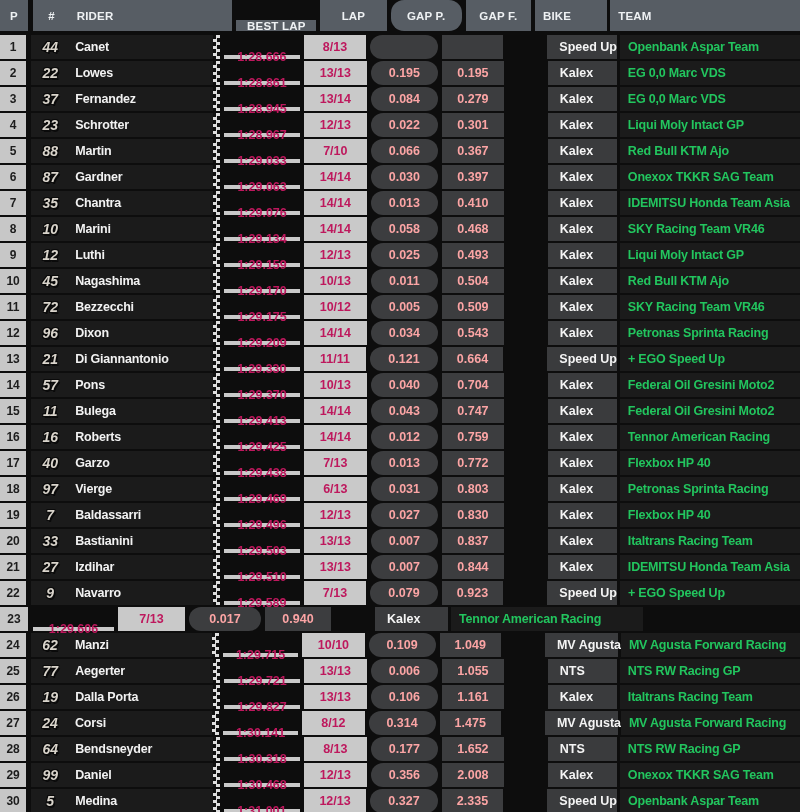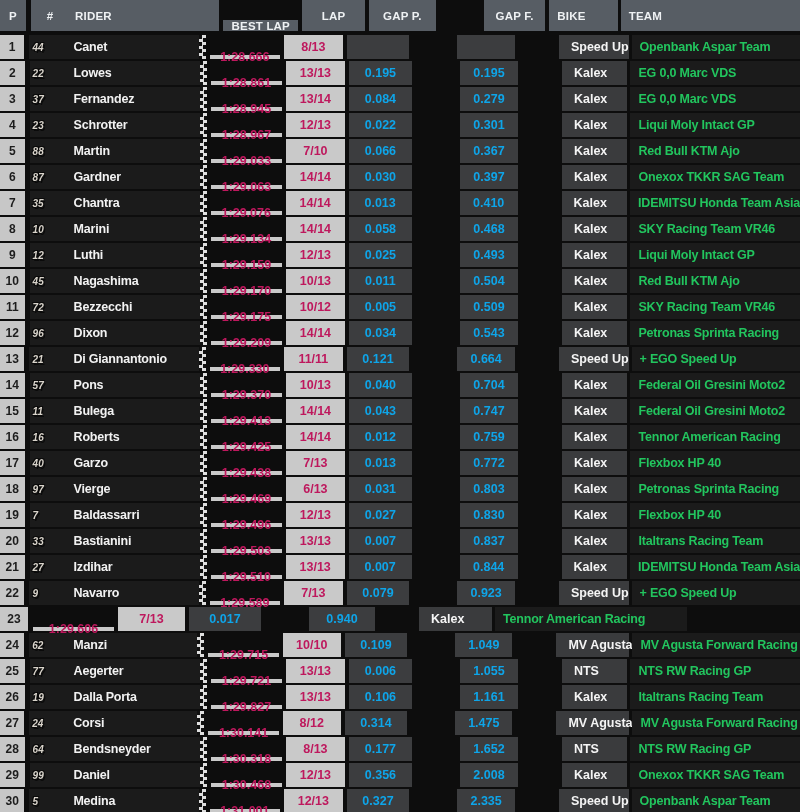--- a/index.html
+++ b/index.html
@@ -12,37 +12,37 @@
   .hcell{
     background:#575d64;color:#eef1f3;font-weight:bold;font-size:11.5px;
     display:flex;align-items:center;justify-content:center;letter-spacing:.2px;
   }
   .hl{justify-content:flex-start;padding-left:8px;box-sizing:border-box;}
   
   .c-pos{width:28px;margin-right:5px;}
   .c-rider{width:202px;margin-right:4px;position:relative;}
   .c-bl{width:81px;margin-right:4px;margin-top:20px;}
   .c-lap{width:67px;margin-right:4px;}
-  .c-gp{width:72px;margin-right:4px;}
-  .c-gf{width:66px;margin-right:4px;margin-left:44px;}
+  .c-gp{width:72px;margin-right:4px;border-radius:13px;}
+  .c-gf{width:66px;margin-right:4px;}
   .c-bike{width:73px;margin-right:3px;}
   .c-team{width:192px;}
   
   .row{display:flex;height:24px;margin-bottom:2px;}
   .cell{display:flex;align-items:center;font-weight:bold;font-size:12.5px;box-sizing:border-box;}
   .pos{background:#c7c7c7;color:#1d1d1d;justify-content:center;font-size:12px;}
   .rider{background:#1b1b1b;color:#f2f2f2;}
   .num{
-    width:32px;margin-left:3px;text-align:left;font-style:italic;
-    color:#d9d4cb;font-size:10px;
+    width:32px;margin-left:3px;text-align:center;font-style:italic;
+    color:#d9d4cb;font-size:14px;
     text-shadow:-1px -1px 0 #0a0a0a,1px -1px 0 #0a0a0a,-1px 1px 0 #0a0a0a,1.5px 1.5px 0 #0a0a0a;
   }
   .name{margin-left:9px;letter-spacing:-.2px;white-space:nowrap;}
   .light{background:#c9c9c9;color:#be185d;justify-content:center;}
-  .gapc{background:#3c3d3f;color:#0ea5e9;justify-content:center;}
+  .gapc{background:#3c3d3f;color:#fca5a5;justify-content:center;}
   .bike{background:#3a3b3d;color:#f4f4f4;padding-left:12px;white-space:nowrap;margin-left:40px;}
   .team{background:#1b1b1b;color:#22c55e;padding-left:8px;letter-spacing:-.2px;white-space:nowrap;}
   .checker{
     position:absolute;right:0;top:0;height:100%;width:7px;
     background:repeating-conic-gradient(#dedede 0% 25%,#101010 0% 50%);
     background-size:7px 7px;
   }
   .hnum{width:32px;margin-left:3px;text-align:center;}
   .hrider-label{margin-left:9px;}
 </style>

